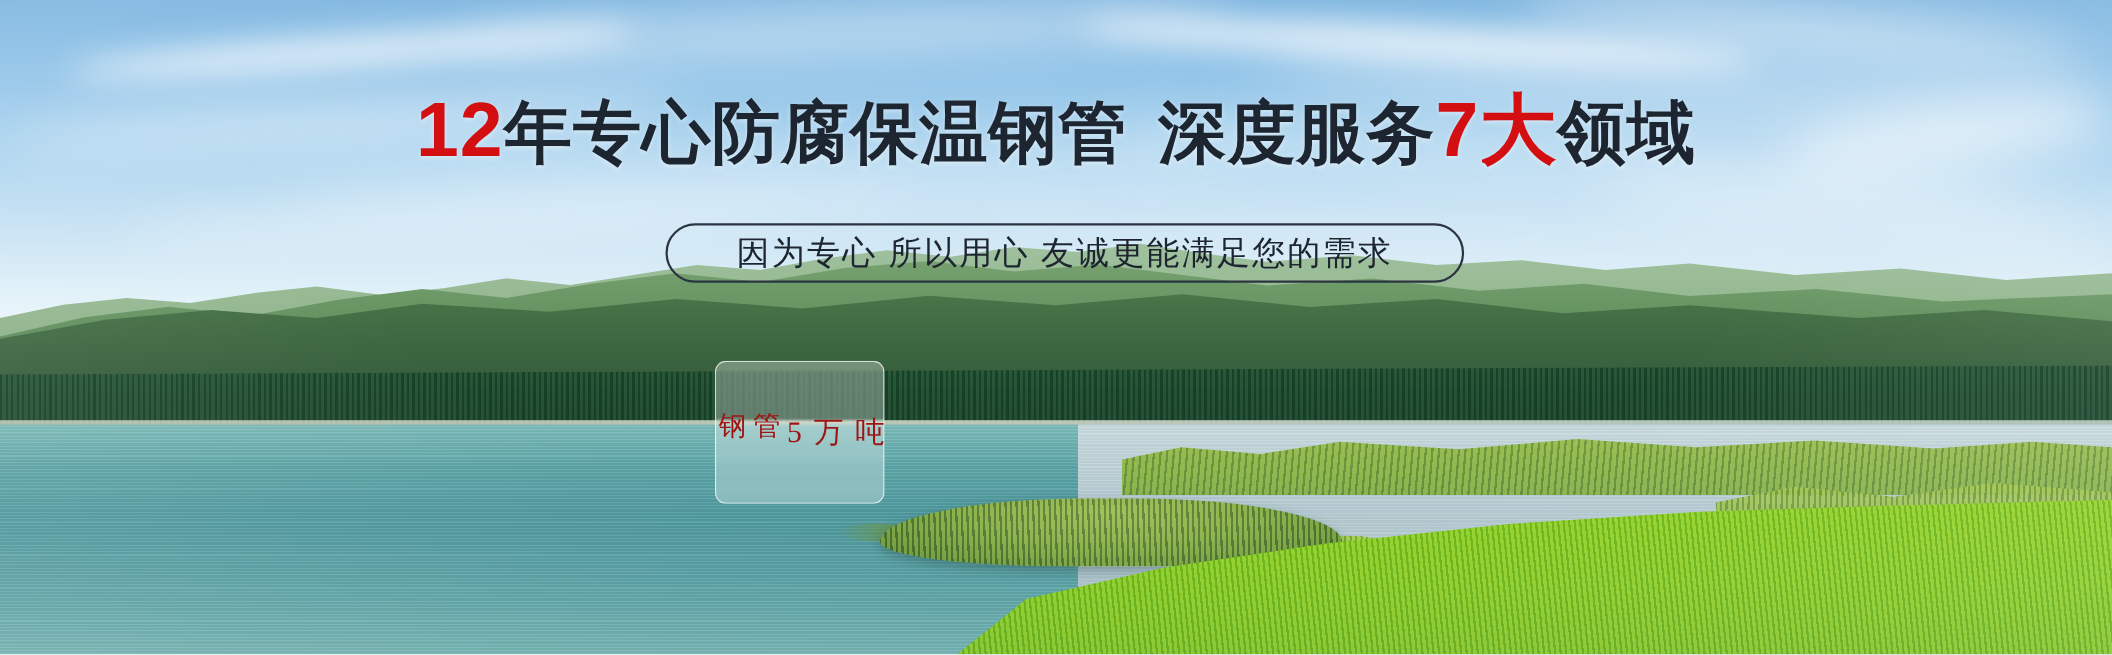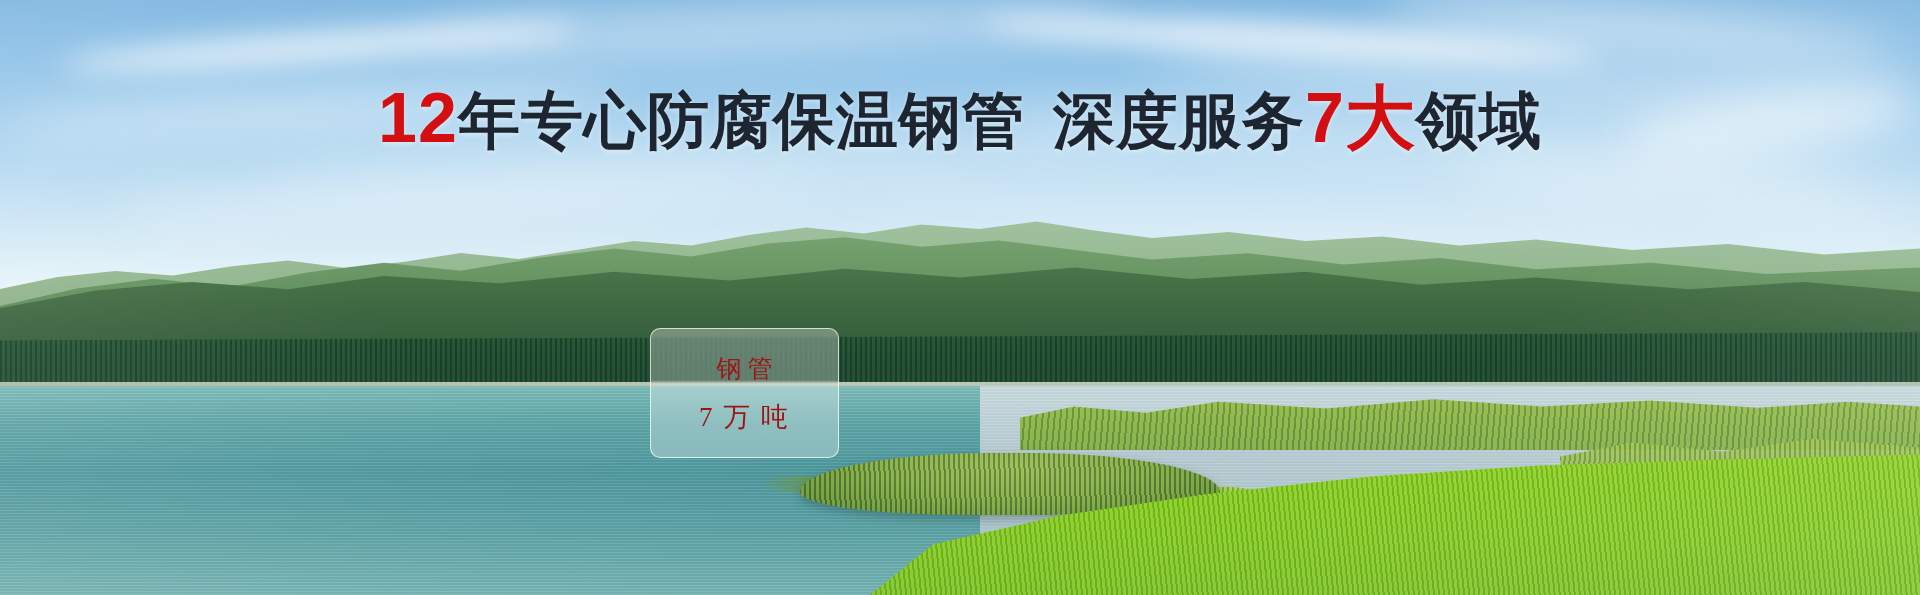--- a/index.html
+++ b/index.html
@@ -243,26 +243,26 @@
     white-space:nowrap;
     font-family:"Liberation Sans","DejaVu Sans",sans-serif;
   }
 
   .cards{
     position:absolute;left:650px;top:328px;
     display:flex;
     gap:18px;
   }
   .stat-card{
-    width:189px;height:130px;
+    width:154px;height:130px;
     background:rgba(255,255,255,.30);
     border:1px solid rgba(255,255,255,.72);
     border-radius:10px;
     backdrop-filter:blur(1px);
-    display:flex;flex-direction:column;
+    display:flex;flex-direction:row;
     align-items:center;justify-content:center;
     box-sizing:border-box;
   }
   .stat-label{
     color:#9e1515;
     font-size:25px;
     letter-spacing:6px;
     text-indent:6px;
     margin-bottom:14px;
     font-family:"Liberation Sans","DejaVu Sans",sans-serif;
@@ -315,25 +315,28 @@
   <div class="grass"></div>
   <div class="grass-left"></div>
   <div class="haze"></div>
 
   <div class="content">
 
     <div class="headline">
       <span class="hl-red">12</span><span class="hl-dark">年专心防腐保温钢管</span><span class="hl-gap"></span><span class="hl-dark">深度服务</span><span class="hl-red">7</span><span class="hl-red">大</span><span class="hl-dark">领域</span>
     </div>
 
+    <div class="subtitle-pill">
+      <span class="subtitle-text">因为专心 所以用心  友诚更能满足您的需求</span>
+    </div>
 
     <div class="cards">
 
       <div class="stat-card">
         <div class="stat-label">钢管</div>
-        <div class="stat-value"><span>7 万 吨</span></div>
+        <div class="stat-value"><span>5 万 吨</span></div>
       </div>
 
 
 
     </div>
   </div>
 </div>
 
 </body></html>

